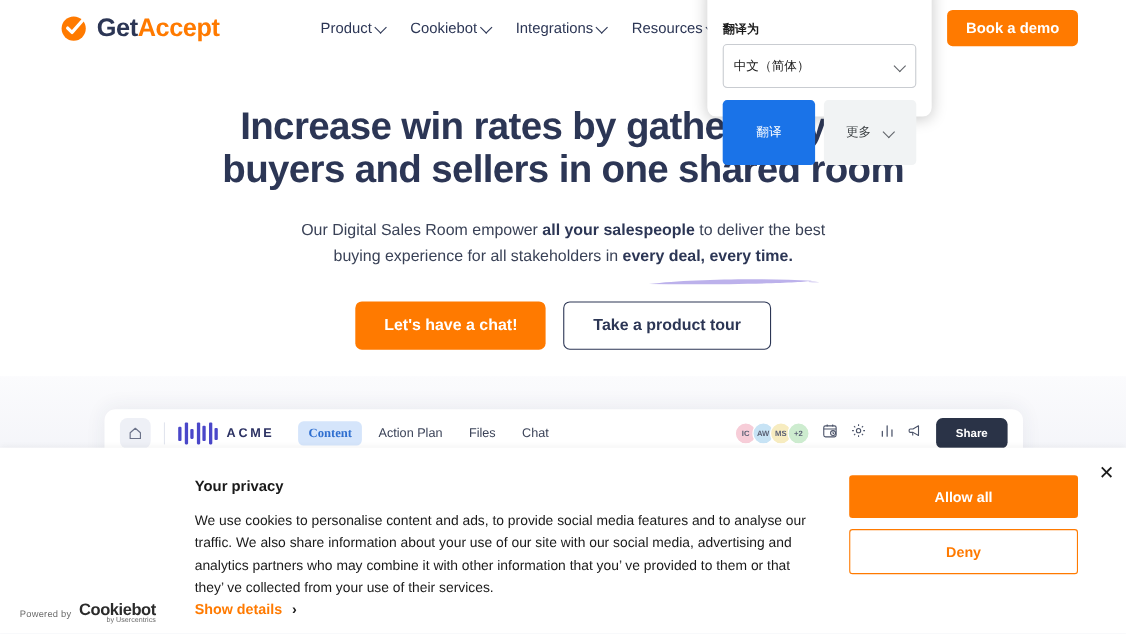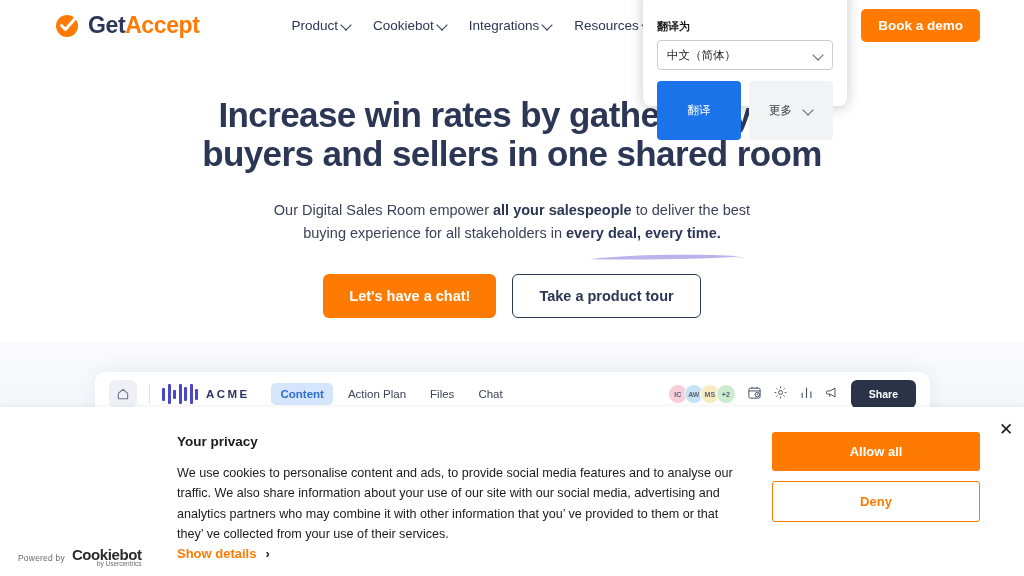--- a/index.html
+++ b/index.html
@@ -95,21 +95,21 @@
   .divider-v { width: 1px; height: 20px; background: #e2e5ee; margin: 0 12px; flex: none; }
   .acme { display: flex; align-items: center; gap: 8px; flex: none; }
   .acme-bars { display: flex; align-items: center; gap: 2.5px; height: 20px; }
   .acme-bars i { display: block; width: 3px; background: #4a47c9; border-radius: 1px; }
   .acme-name { font-size: 11.5px; font-weight: 700; letter-spacing: 2.4px; color: #2c3263; }
   .mock-tabs { display: flex; align-items: center; gap: 6px; margin-left: 22px; }
   .mock-tab {
     font-size: 11.5px; color: #3b4358; padding: 5px 9px; border-radius: 5px; cursor: pointer;
     white-space: nowrap;
   }
-  .mock-tab.active { background: #d5e5fb; color: #2f6fd0; font-weight: 600; }
+  .mock-tab.active { background: #d5e5fb; color: #2f6fd0; font-weight: 600; font-family: Liberation Serif, serif; }
   .mock-right { margin-left: auto; display: flex; align-items: center; gap: 11px; }
   .avatars { display: flex; align-items: center; }
   .avatars span {
     width: 20px; height: 20px; border-radius: 50%; font-size: 7px; font-weight: 700;
     display: flex; align-items: center; justify-content: center; color: #5b6175;
     margin-left: -4px; border: 1.5px solid #fff;
   }
   .avatars span:first-child { margin-left: 0; }
   .mock-icons { display: flex; align-items: center; gap: 11px; color: #4a5268; }
   .share-btn {
@@ -157,21 +157,21 @@
   
   .translate-popup {
     position: absolute; left: 643px; top: -16px; width: 204px; height: 122px;
     background: #ffffff; border-radius: 8px;
     box-shadow: 0 2px 14px rgba(0,0,0,0.22);
     z-index: 20; padding: 24px 14px 0;
   }
   .tp-title { font-size: 11.5px; font-weight: 700; color: #1a1a1a; }
   .tp-label { font-size: 11px; font-weight: 700; color: #1a1a1a; margin-top: 11px; }
   .tp-select {
-    margin-top: 6px; height: 30px; border: 1px solid #c9ccd1; border-radius: 4px;
+    margin-top: 6px; height: 40px; border: 1px solid #c9ccd1; border-radius: 4px;
     display: flex; align-items: center; padding: 0 9px;
     font-size: 11.5px; color: #1a1a1a; cursor: pointer; justify-content: flex-end;
   }
   .tp-select .chev-s { margin-left: auto; width: 9px; height: 9px; position: relative; }
   .tp-select .chev-s::after {
     content: ""; position: absolute; left: 0; top: 0; width: 7px; height: 7px;
     border-right: 1.4px solid #5f6368; border-bottom: 1.4px solid #5f6368;
     transform: rotate(45deg);
   }
   .tp-row { margin-top: 11px; display: flex; gap: 8px; }

